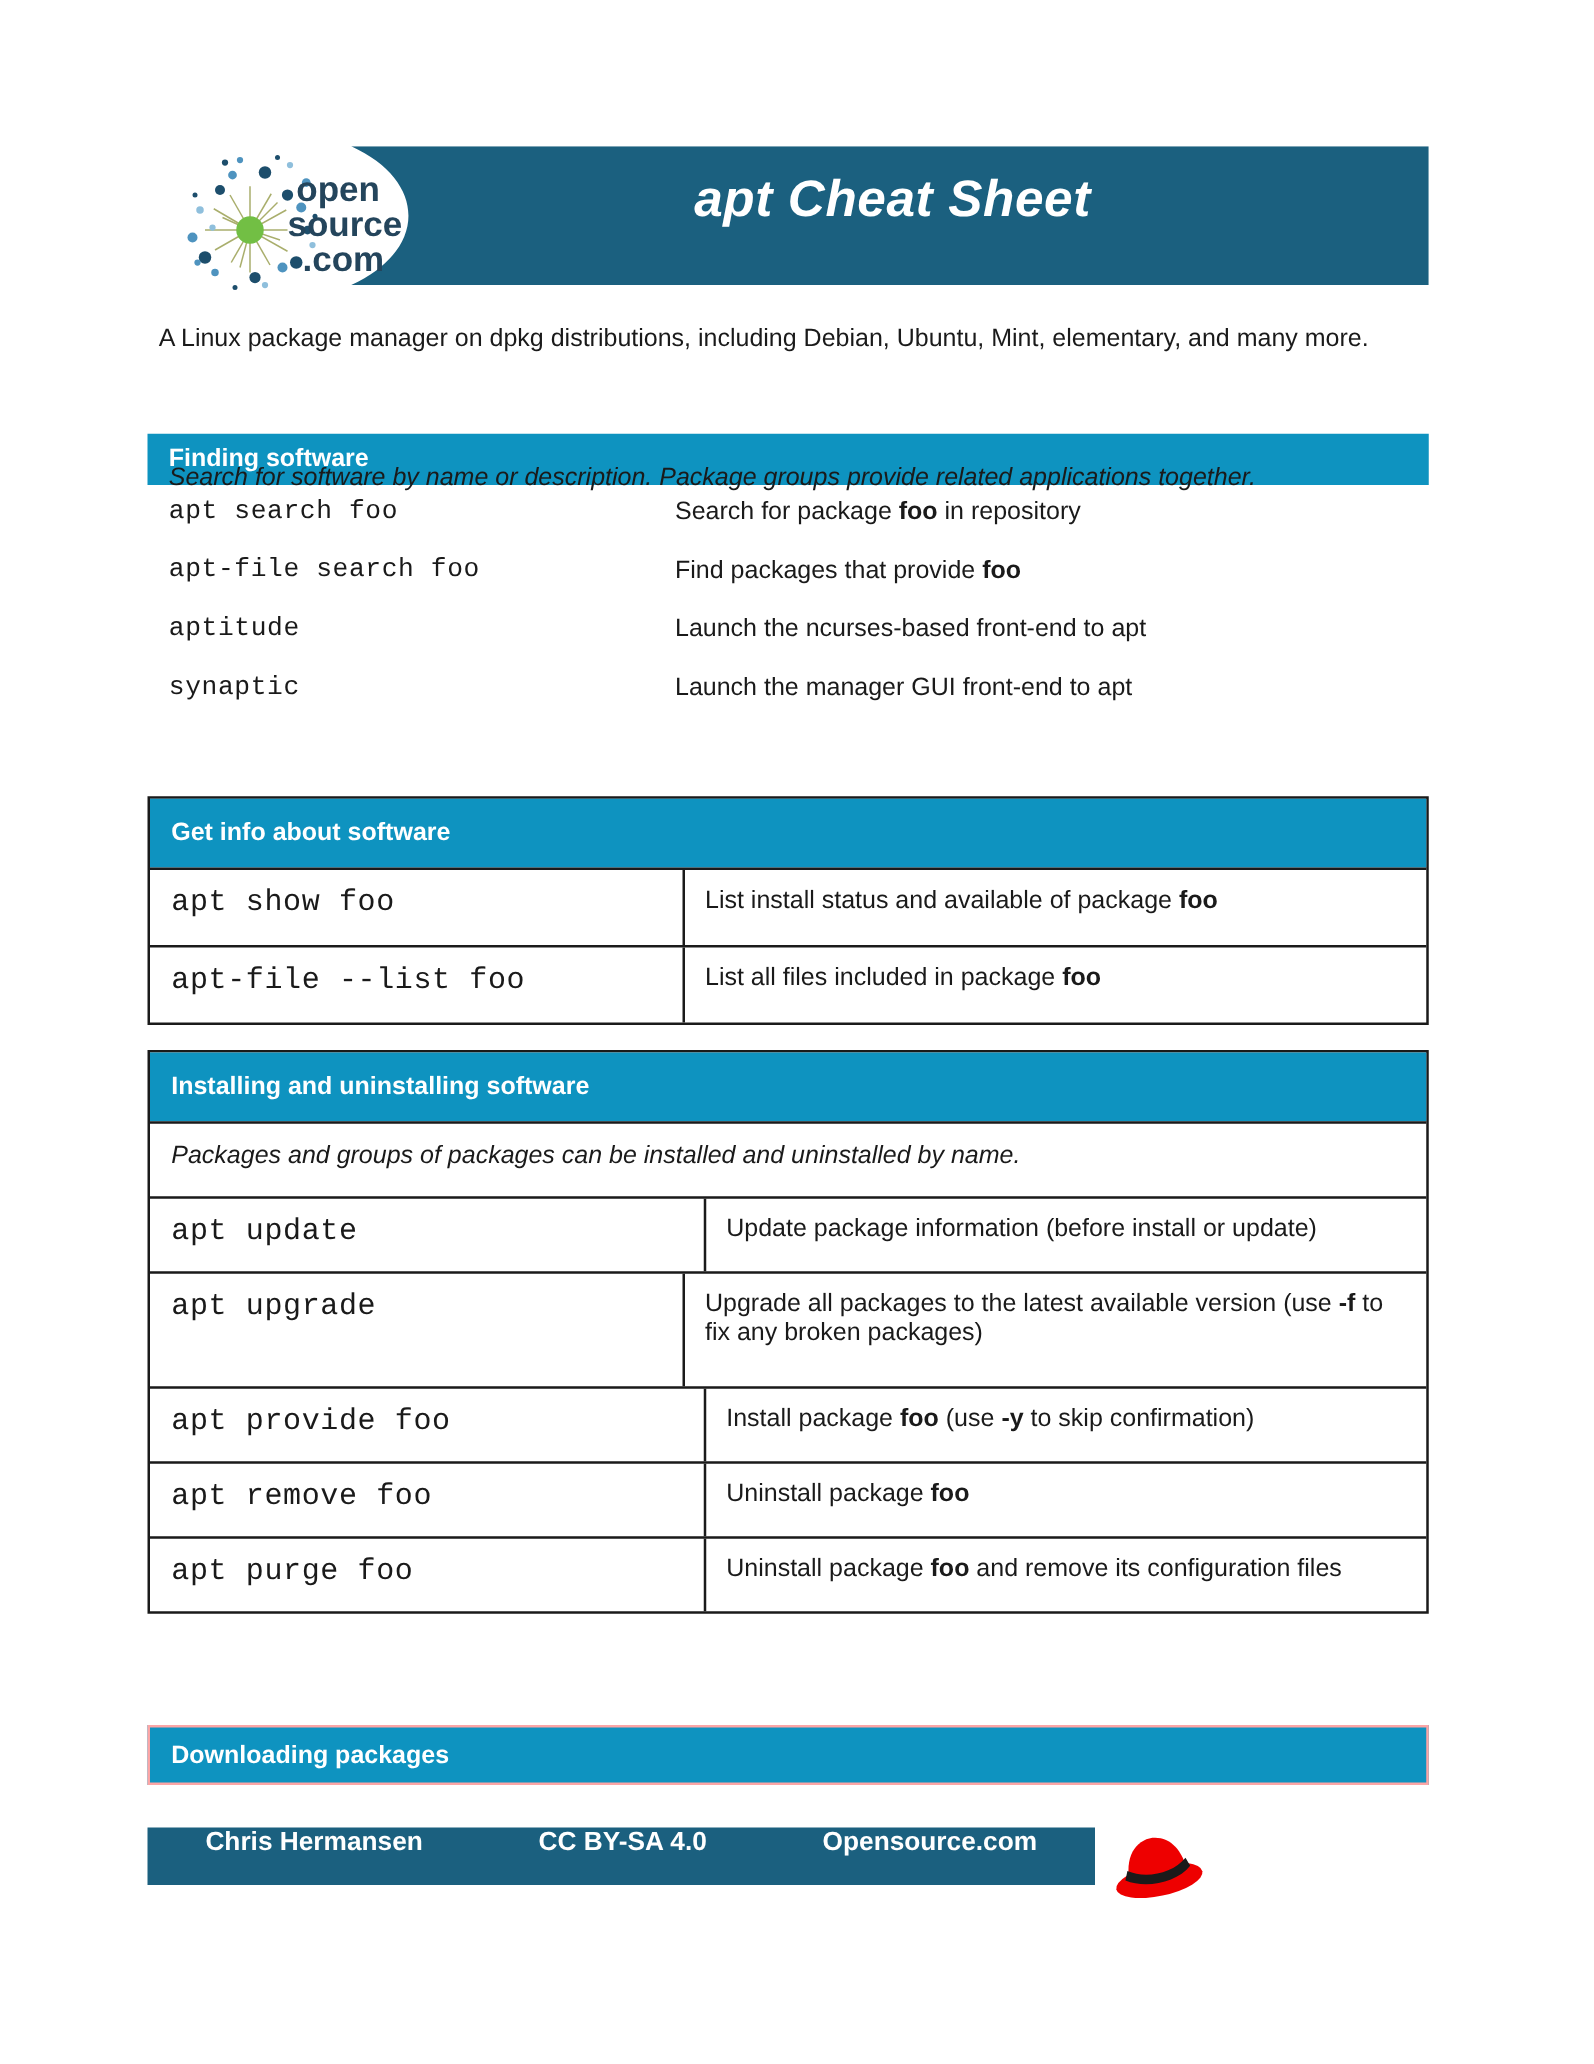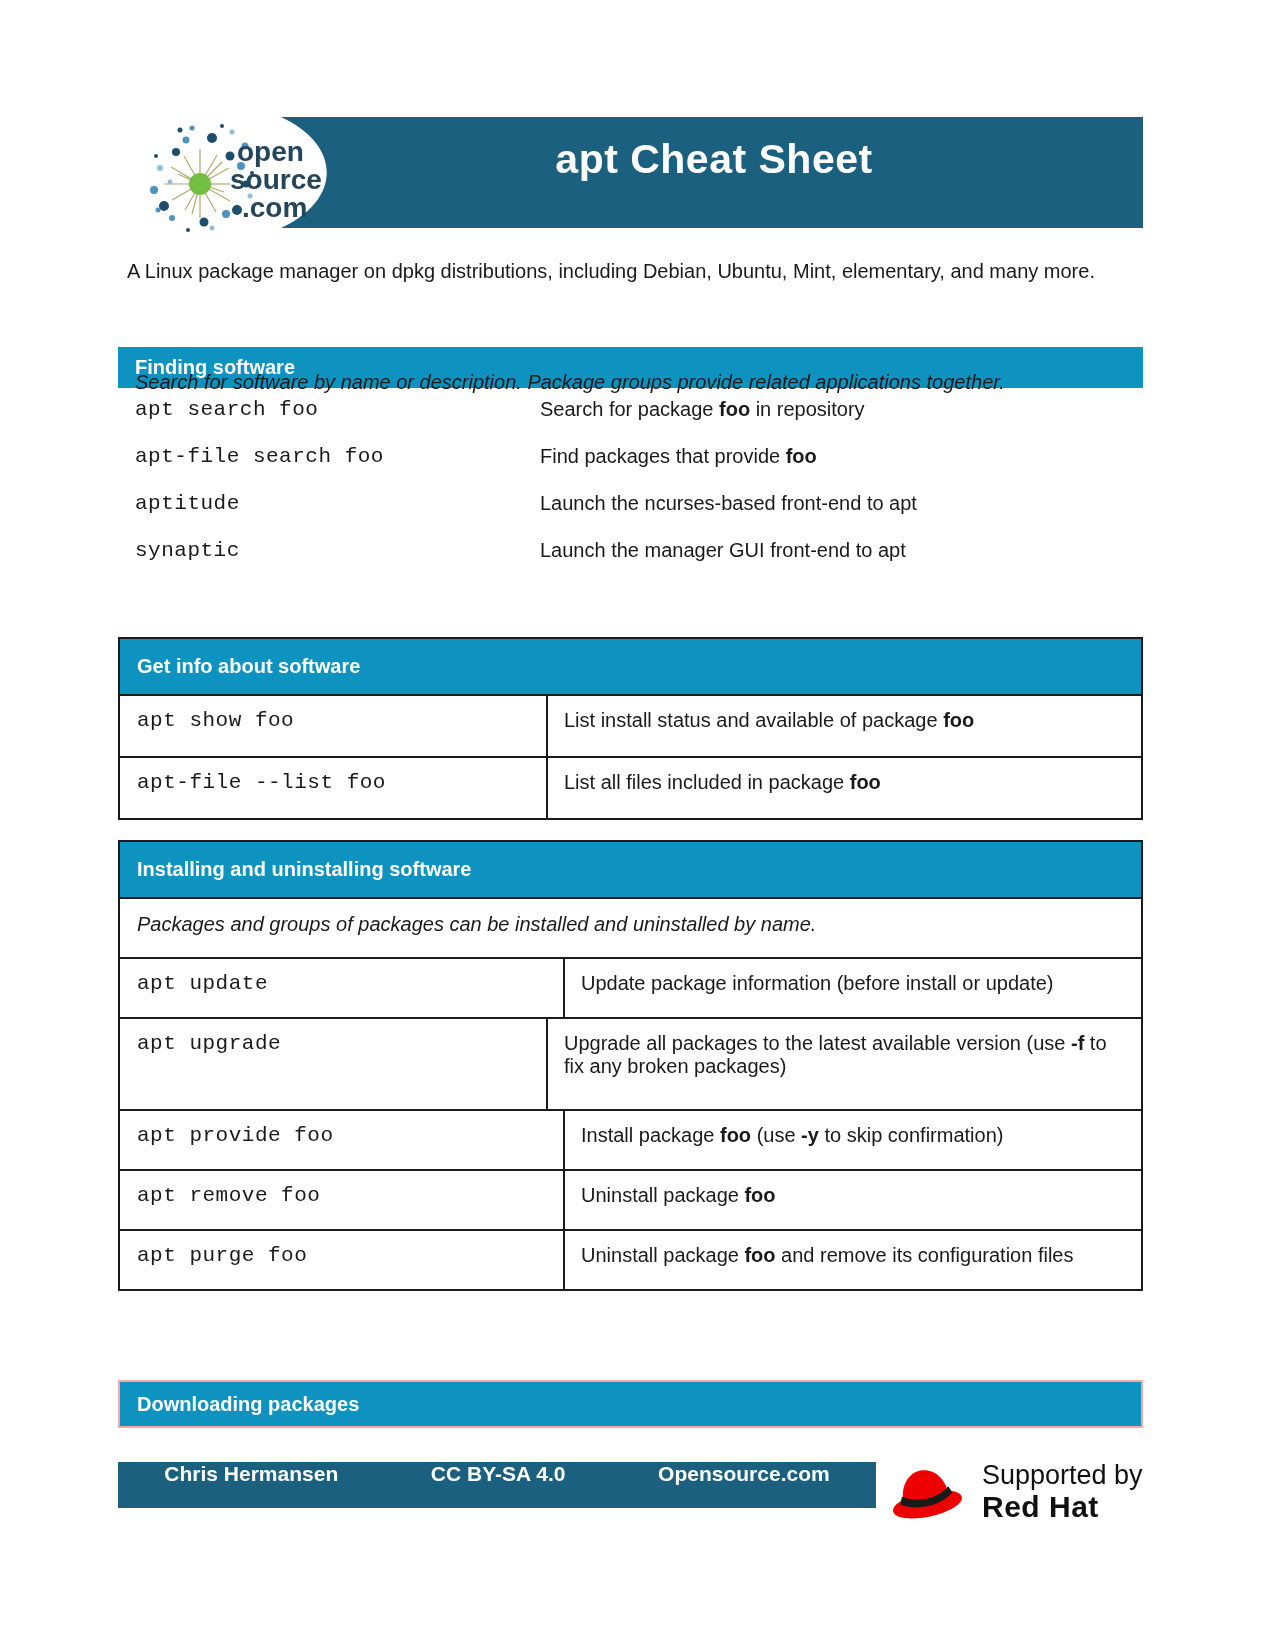--- a/index.html
+++ b/index.html
@@ -6,21 +6,21 @@
   .page {
     position:relative; width:1275px; height:1651px; background:#ffffff;
     font-family:"Liberation Sans", sans-serif; color:#1a1a1a; overflow:hidden;
   }
 
   
   .banner-svg { position:absolute; left:118px; top:117px; width:1025px; height:111px; }
   .banner-title {
     position:absolute; left:285px; top:117px; width:858px; height:85px;
     display:flex; align-items:center; justify-content:center;
-    color:#ffffff; font-size:41px; font-weight:600; letter-spacing:0.5px;
+    color:#ffffff; font-size:41px; font-style:italic; font-weight:600; letter-spacing:0.5px;
   }
   .logo-svg { position:absolute; left:142px; top:118px; width:188px; height:118px; }
 
   
   .intro { position:absolute; left:127px; top:260px; width:1030px; font-size:20px; }
 
   
   .band {
     position:absolute; left:118px; width:1025px; background:#0E93C0; color:#ffffff;
     display:flex; align-items:center; padding-left:17px; box-sizing:border-box;
@@ -43,21 +43,21 @@
     position:absolute; left:118px; width:1025px; box-sizing:border-box;
     border:2px solid #1a1a1a; background:#ffffff;
   }
   .tbl.info { top:637px; }
   .tbl.install { top:840px; }
   .tbl-head {
     height:55px; background:#0E93C0; color:#ffffff; font-size:20px; font-weight:bold;
     display:flex; align-items:center; padding-left:17px; box-sizing:border-box;
   }
   .trow { display:grid; grid-template-columns:426px 1fr; border-top:2px solid #1a1a1a; }
-  .trow .c1 { padding:13px 14px 0 17px; font-family:"Liberation Mono", monospace; font-size:21px; letter-spacing:0.5px; box-sizing:border-box; }
+  .trow .c1 { padding:13px 14px 0 17px; font-family:"Liberation Mono", monospace; font-size:24px; letter-spacing:0.5px; box-sizing:border-box; }
   .trow .c2 { border-left:2px solid #1a1a1a; padding:13px 18px 0 16px; font-size:20px; box-sizing:border-box; }
   .trow.h60 { min-height:60px; } .trow.h58 { min-height:58px;gap:17px; } .trow.h90 { min-height:90px; }
   .noterow { border-top:2px solid #1a1a1a; min-height:60px; padding:14px 18px 0 17px; box-sizing:border-box; }
 
   
   .footerbar {
     position:absolute; left:118px; top:1462px; width:758px; height:46px; background:#1B607F;
     display:flex; justify-content:space-around;
     color:#ffffff; font-size:21px; font-weight:bold;
   }
@@ -199,18 +199,14 @@
     <span>Opensource.com</span>
   </div>
 
   <svg class="fedora-svg" viewBox="0 0 110 90">
     <g transform="rotate(-12 55 48)">
       <ellipse cx="55" cy="57" rx="45" ry="16" fill="#EE0000"></ellipse>
       <path d="M25 56 C24 26 40 12 57 13 C74 15 85 30 85 56 C68 66 40 66 25 56 Z" fill="#EE0000"></path>
       <path d="M21 50 C40 63 72 63 89 49 L86 40 C70 53 42 53 25 41 Z" fill="#1a1a1a"></path>
     </g>
   </svg>
-  <div class="supported">
-    <div class="l1">Supported by</div>
-    <div class="l2">Red Hat</div>
-  </div>
 
 </div>
 
 </body></html>

